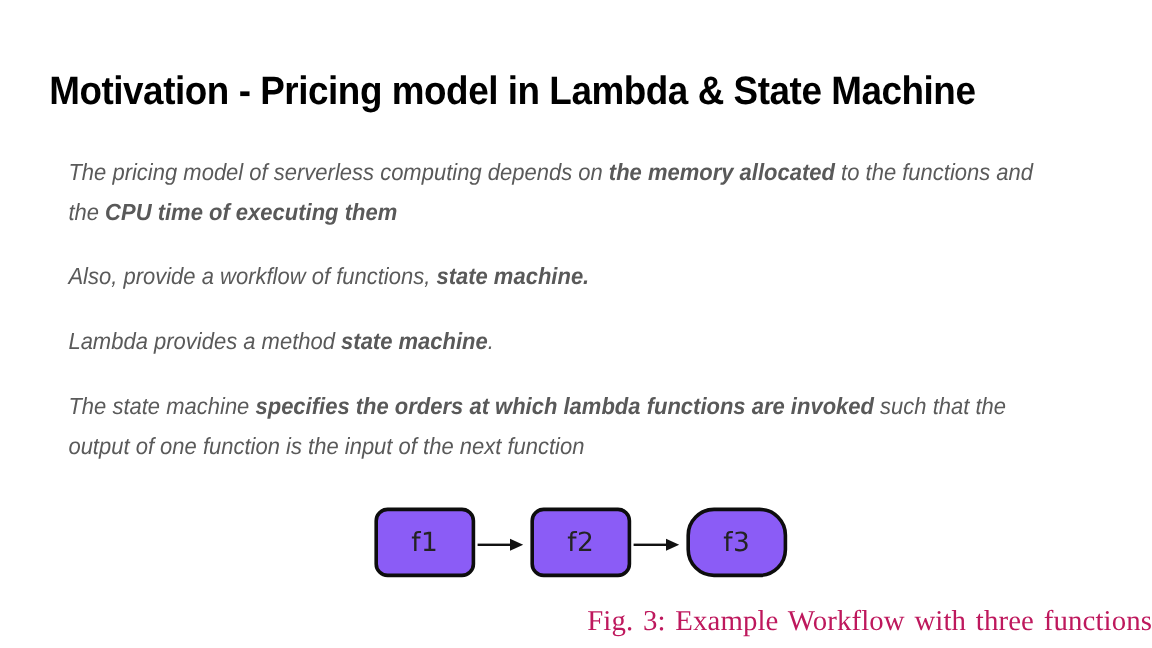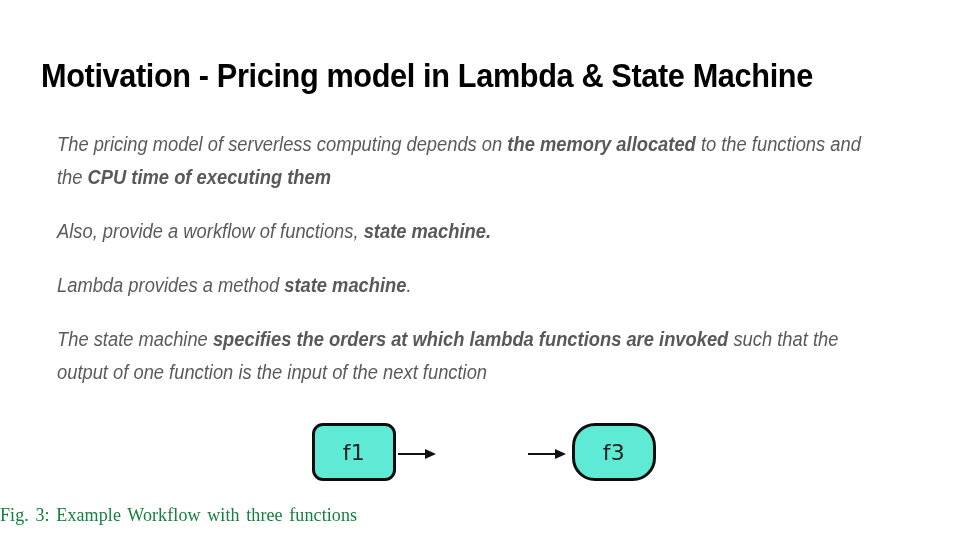--- a/index.html
+++ b/index.html
@@ -72,21 +72,21 @@
     position: relative;
     width: 360px;
     height: 78px;
     margin: 0 auto;
   }
   .node {
     position: absolute;
     top: 7px;
     width: 84px;
     height: 58px;
-    background: #5eead4;
+    background: #8b5cf6;
     border: 3px solid #0d0d0d;
     border-radius: 11px;
     box-sizing: border-box;
     display: flex;
     align-items: center;
     justify-content: center;
     font-family: "DejaVu Sans", sans-serif;
     font-size: 22px;
     color: #232323;
     letter-spacing: 0.5px;
@@ -117,24 +117,24 @@
     top: 0px;
     width: 0;
     height: 0;
     border-top: 5px solid transparent;
     border-bottom: 5px solid transparent;
     border-left: 11px solid #111111;
   }
 
   .figure-caption {
     margin-top: 11px;
-    text-align: left;
+    text-align: right;
     font-family: "Liberation Serif", serif;
-    font-size: 18px;
-    color: #15803d;
+    font-size: 24px;
+    color: #be185d;
     letter-spacing: 0.1px;
     word-spacing: 2px;
   }
 </style>
 </head>
 <body>
 
 <div class="slide">
 
   <div class="slide-title">Motivation - Pricing model in Lambda &amp; State Machine</div>
@@ -151,20 +151,23 @@
 
       <div class="node node-f1">
         <span>f1</span>
       </div>
 
       <div class="arrow arrow-1">
         <div class="shaft"></div>
         <div class="head"></div>
       </div>
 
+      <div class="node node-f2">
+        <span>f2</span>
+      </div>
 
       <div class="arrow arrow-2">
         <div class="shaft"></div>
         <div class="head"></div>
       </div>
 
       <div class="node node-f3">
         <span>f3</span>
       </div>
 

